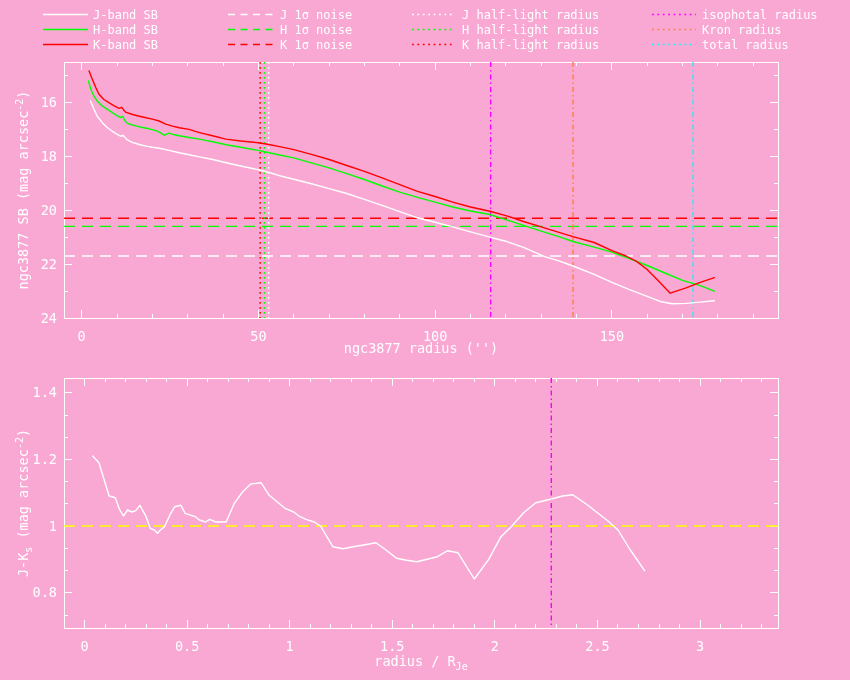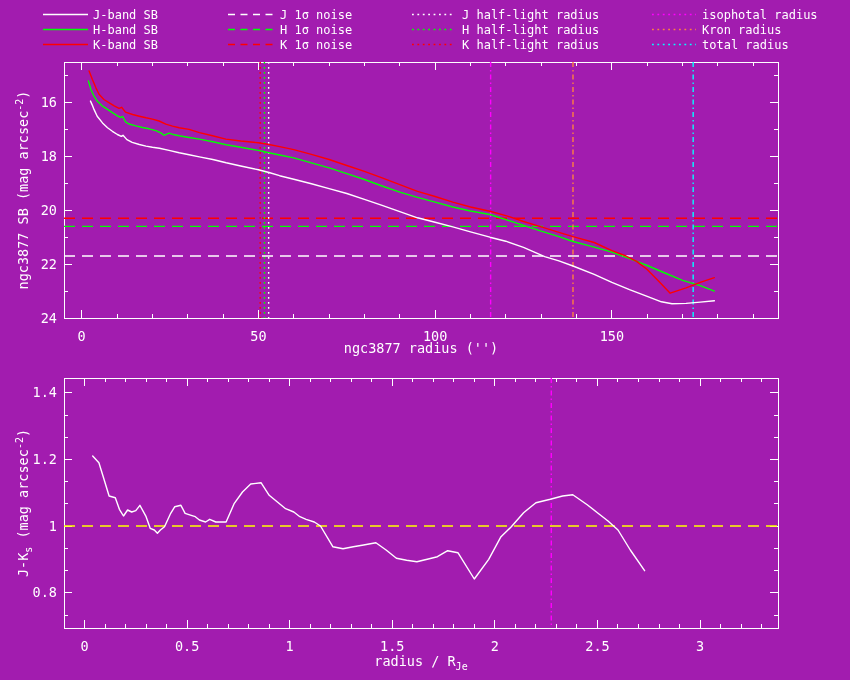--- a/index.html
+++ b/index.html
@@ -1,16 +1,16 @@
 <!DOCTYPE html>
 <html><head>
 <meta charset="utf-8">
 <style>
   html,body { margin:0; padding:0; background:#000; }
-  #figure { position:relative; width:850px; height:680px; background:#a21caf; overflow:hidden; }
+  #figure { position:relative; width:850px; height:680px; background:#f9a8d4; overflow:hidden; }
   svg text { font-family:"DejaVu Sans Mono","Liberation Mono",monospace; fill:#ffffff; }
   .tick-label { font-size:13.5px; }
   .axis-label { font-size:13.5px; }
   .legend-label { font-size:12px; }
   .frame { fill:none; stroke:#ffffff; stroke-width:1; shape-rendering:crispEdges; }
   .tick { stroke:#ffffff; stroke-width:1; shape-rendering:crispEdges; }
 </style>
 </head>
 <body>
 

